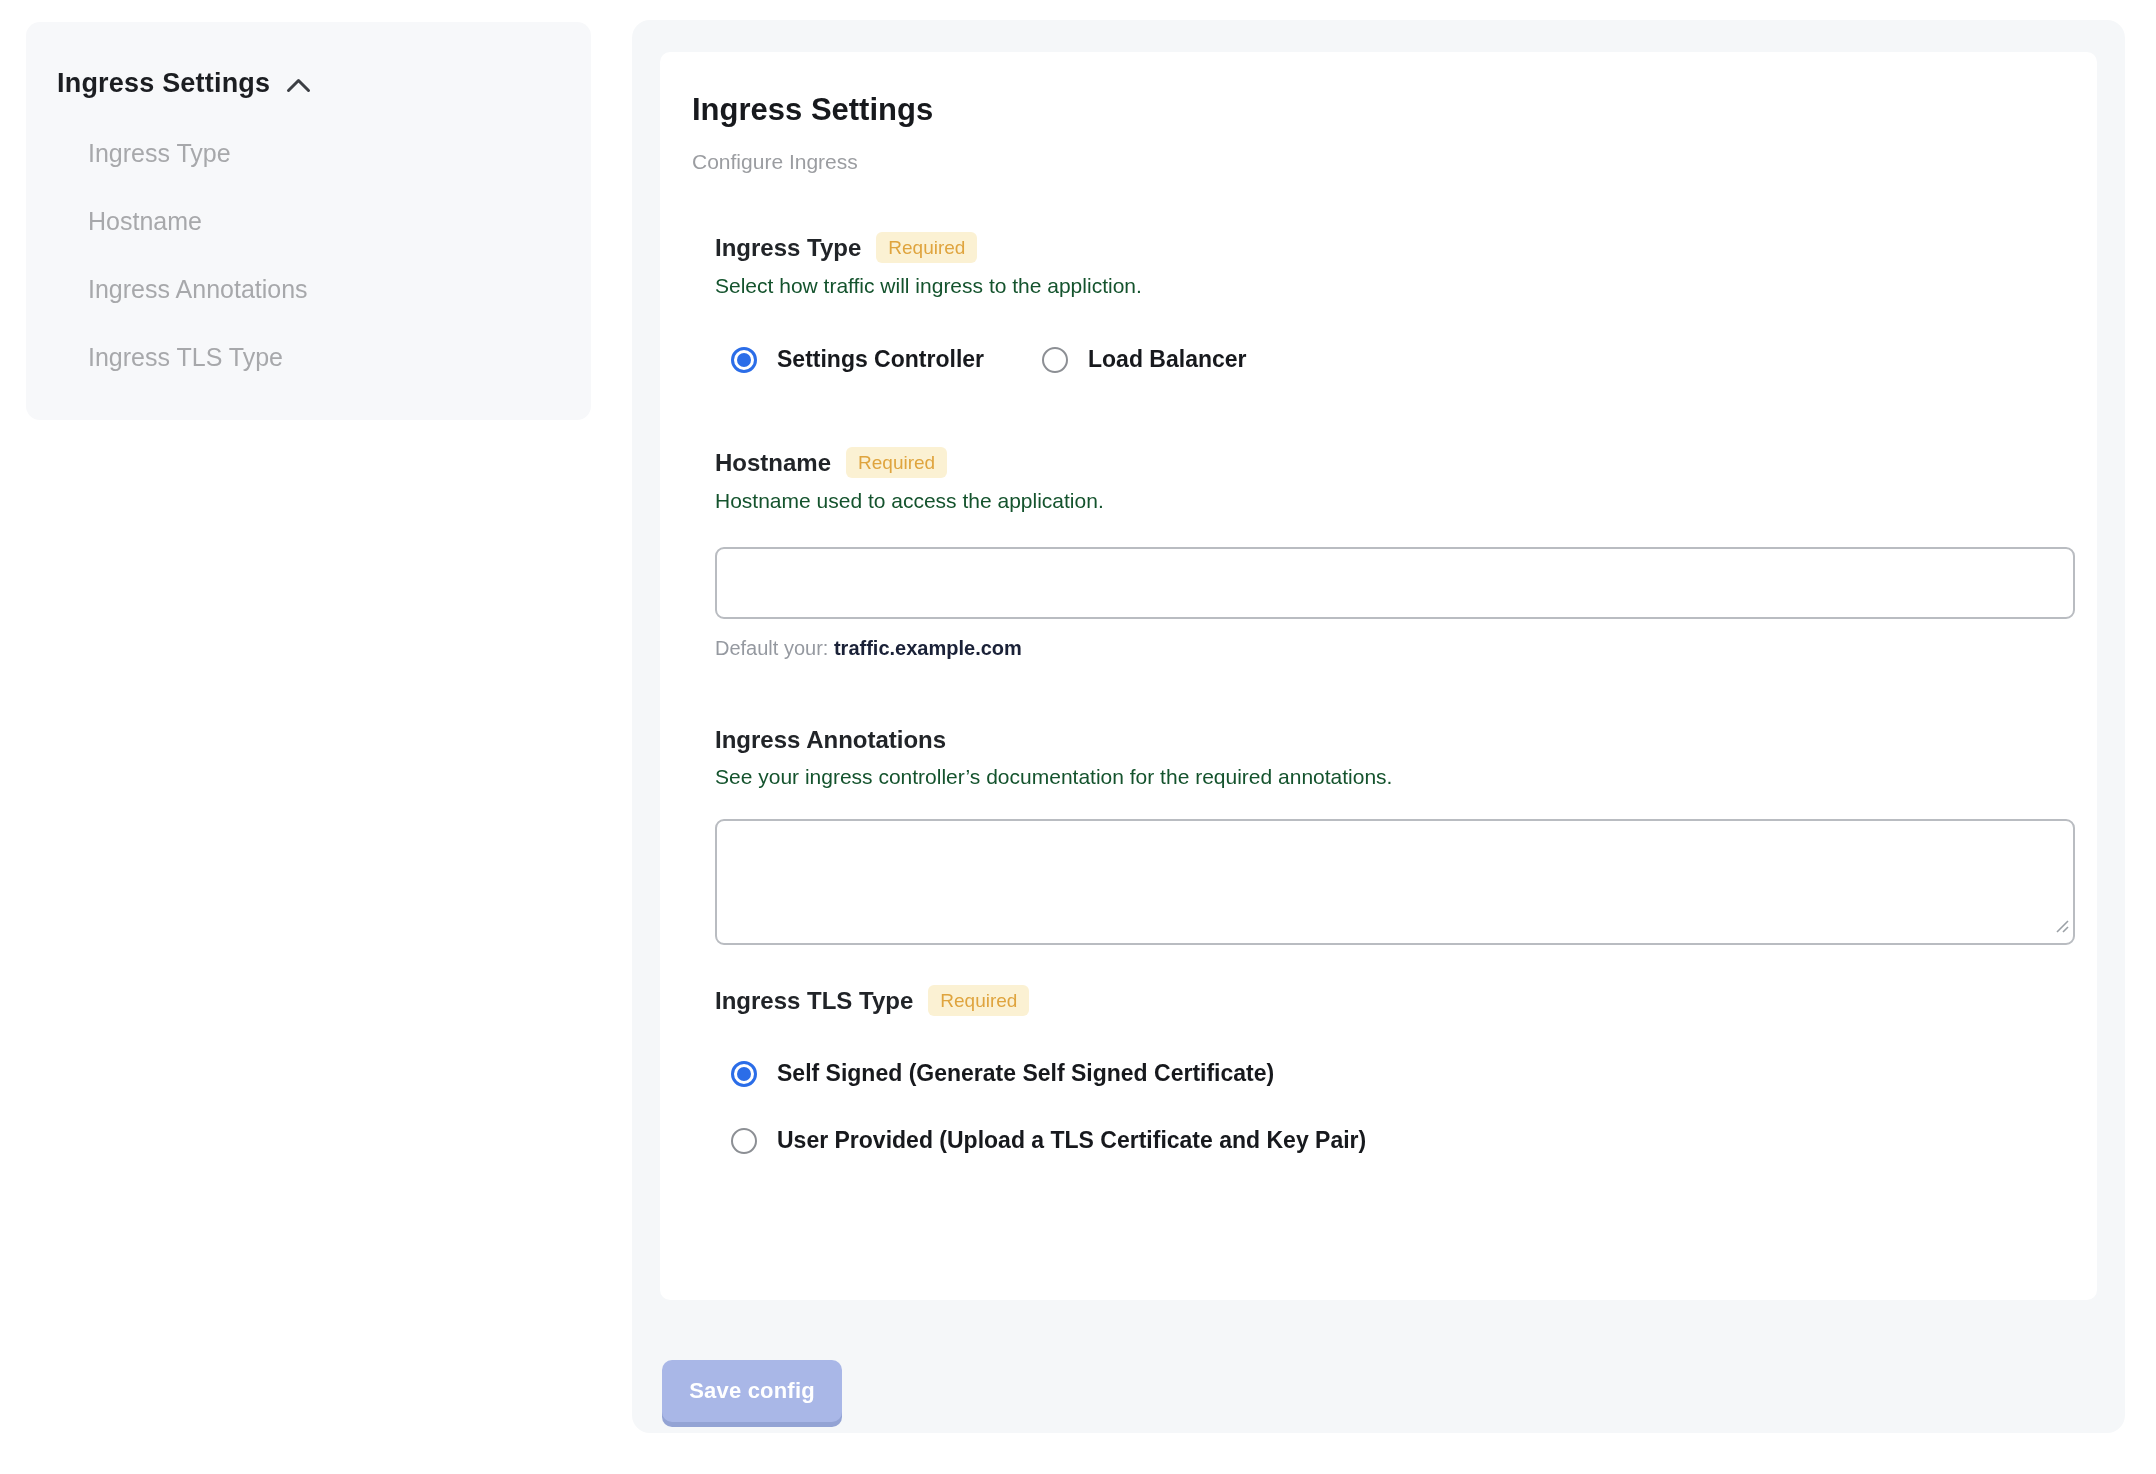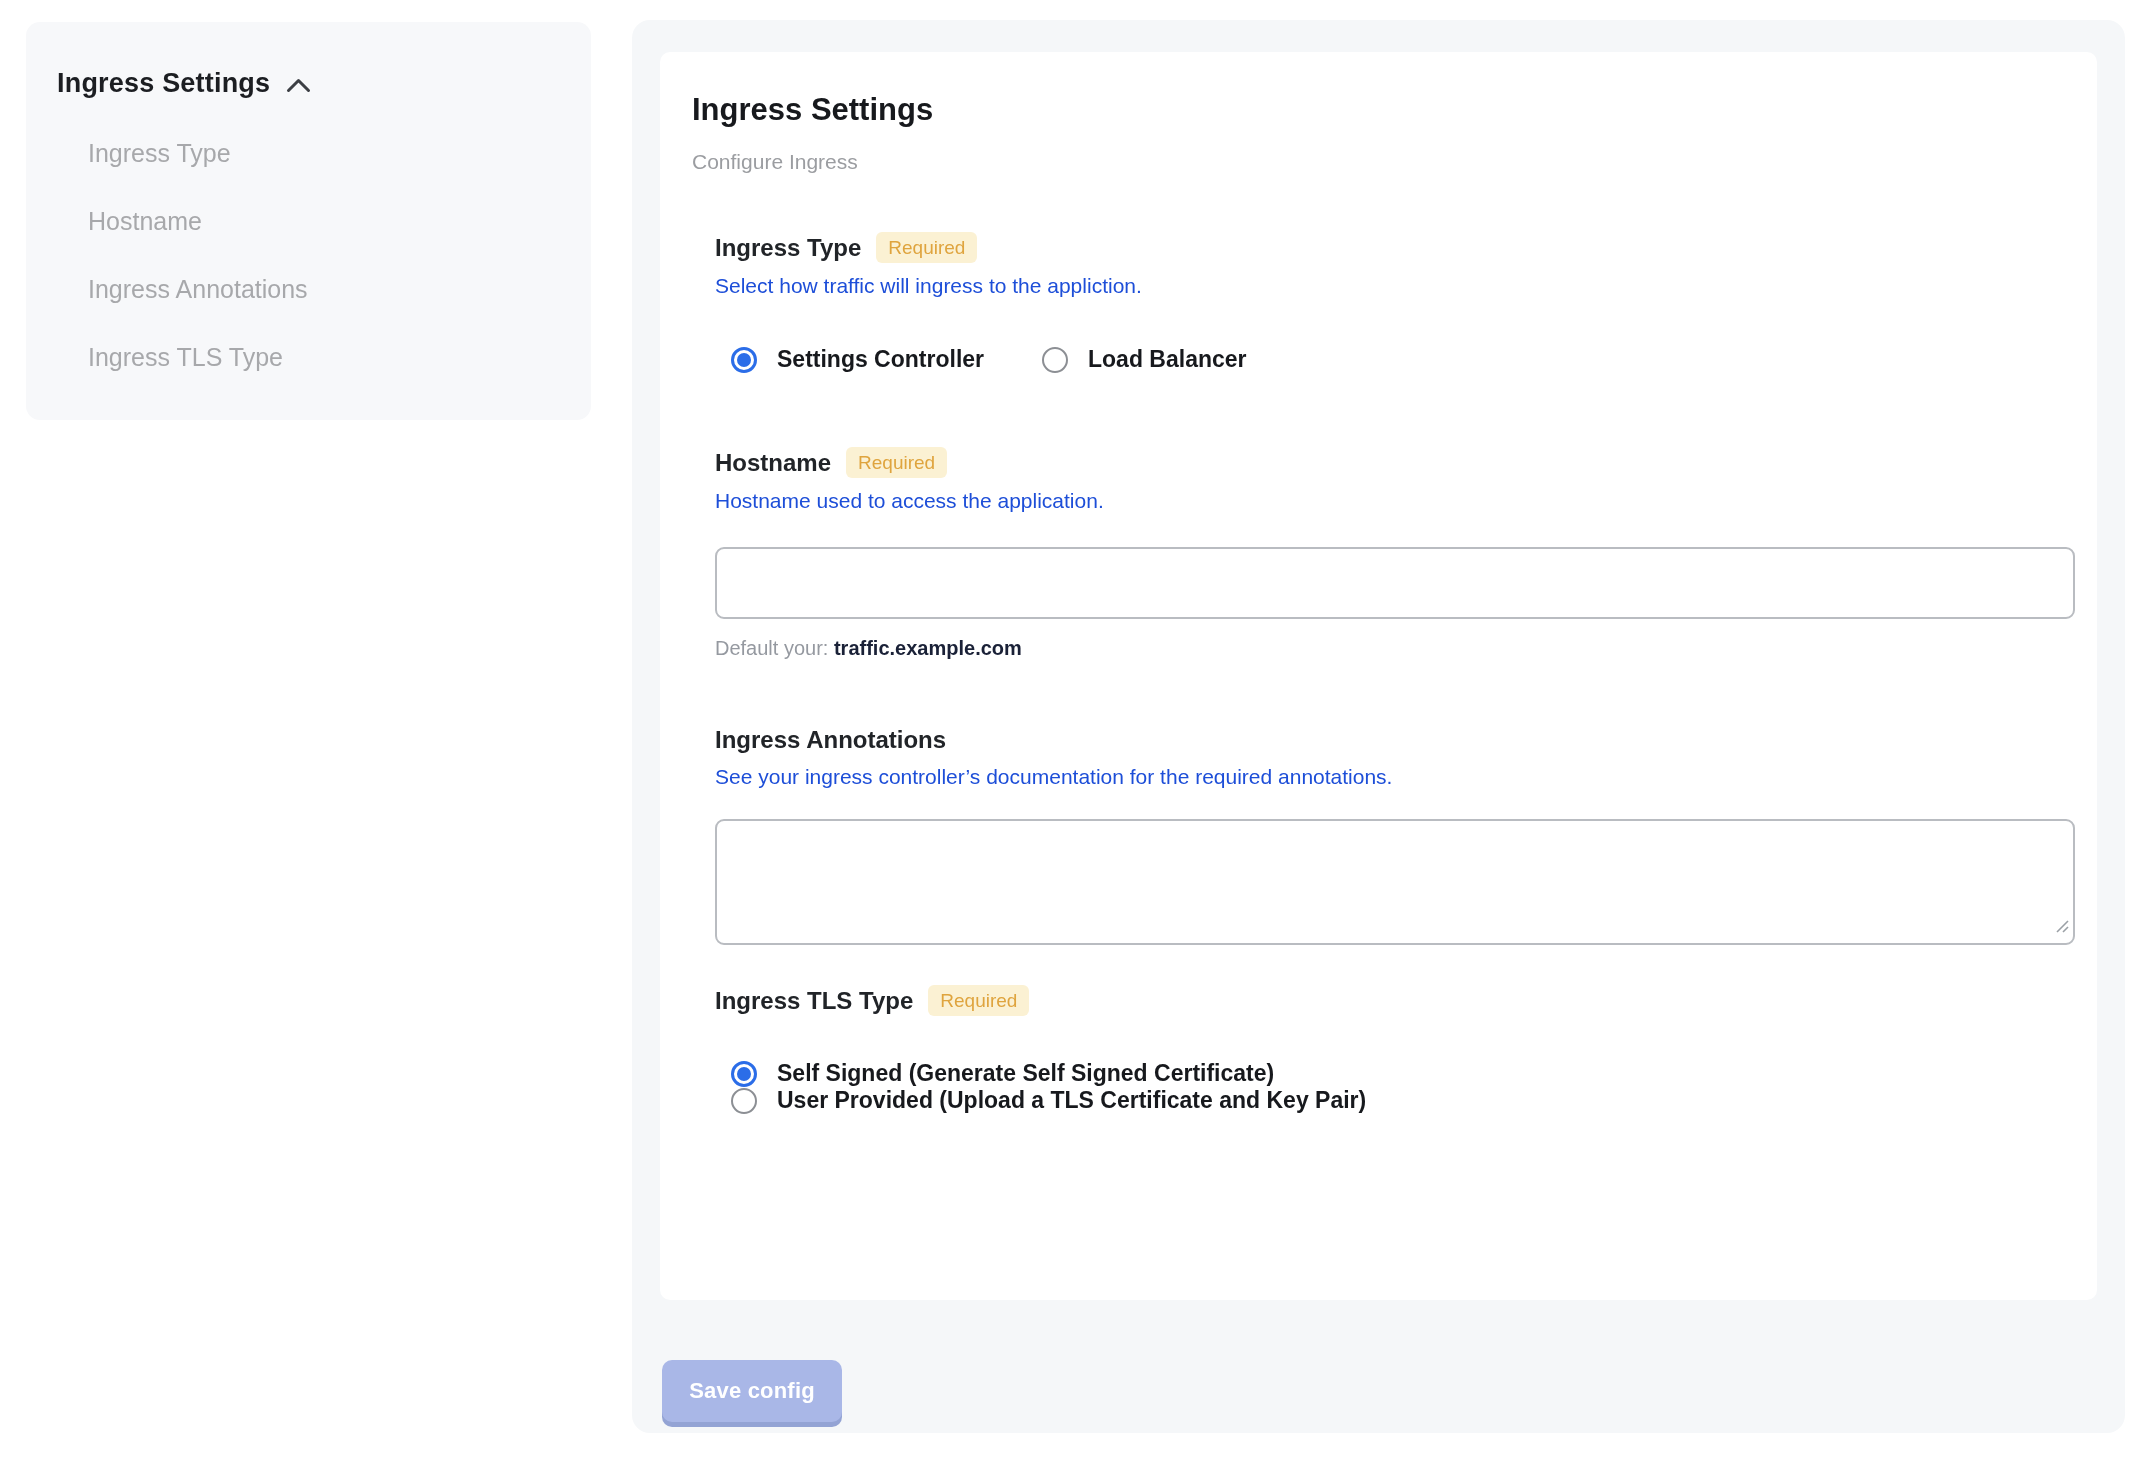--- a/index.html
+++ b/index.html
@@ -25,25 +25,25 @@
 
   .card-title { font-size:31px; font-weight:700; color:#17191d; }
   .card-subtitle { margin-top:22px; font-size:21px; color:#9b9da1; }
 
   .fields { padding-left:23px; padding-right:0; }
 
   .field-label-row { display:flex; align-items:center; gap:15px; }
   .field-label { font-size:24px; font-weight:600; color:#212428; }
   .badge { font-size:19px; color:#dfa43e; background:#fbf1d3; padding:6px 12px;
     border-radius:6px; line-height:1;text-align:right; }
-  .field-desc { margin-top:11px; font-size:21px; color:#1d4ed8; }
+  .field-desc { margin-top:11px; font-size:21px; color:#14532d; }
 
   .sec-ingress-type { margin-top:58px; }
   .radio-row { display:flex; gap:58px; margin-top:48px; padding-left:16px; }
-  .radio-col { display:flex; flex-direction:column; margin-top:44px; padding-left:16px; }
+  .radio-col { display:flex; flex-direction:column; gap:40px; margin-top:44px; padding-left:16px; }
   .radio-opt { display:flex; align-items:center; gap:20px; cursor:pointer; }
   .radio-opt .opt-label { font-size:23px; font-weight:600; color:#17191d; }
   .radio { width:26px; height:26px; border-radius:50%; border:2px solid #8c8f94;
     background:#fff; position:relative; flex:none; }
   .radio.on { border:3px solid #2b6de8; }
   .radio.on::after { content:""; position:absolute; inset:3px; border-radius:50%;
     background:#2b6de8; }
 
   .sec-hostname { margin-top:74px; }
   .text-input { display:block; width:1360px; height:72px; margin-top:34px;

